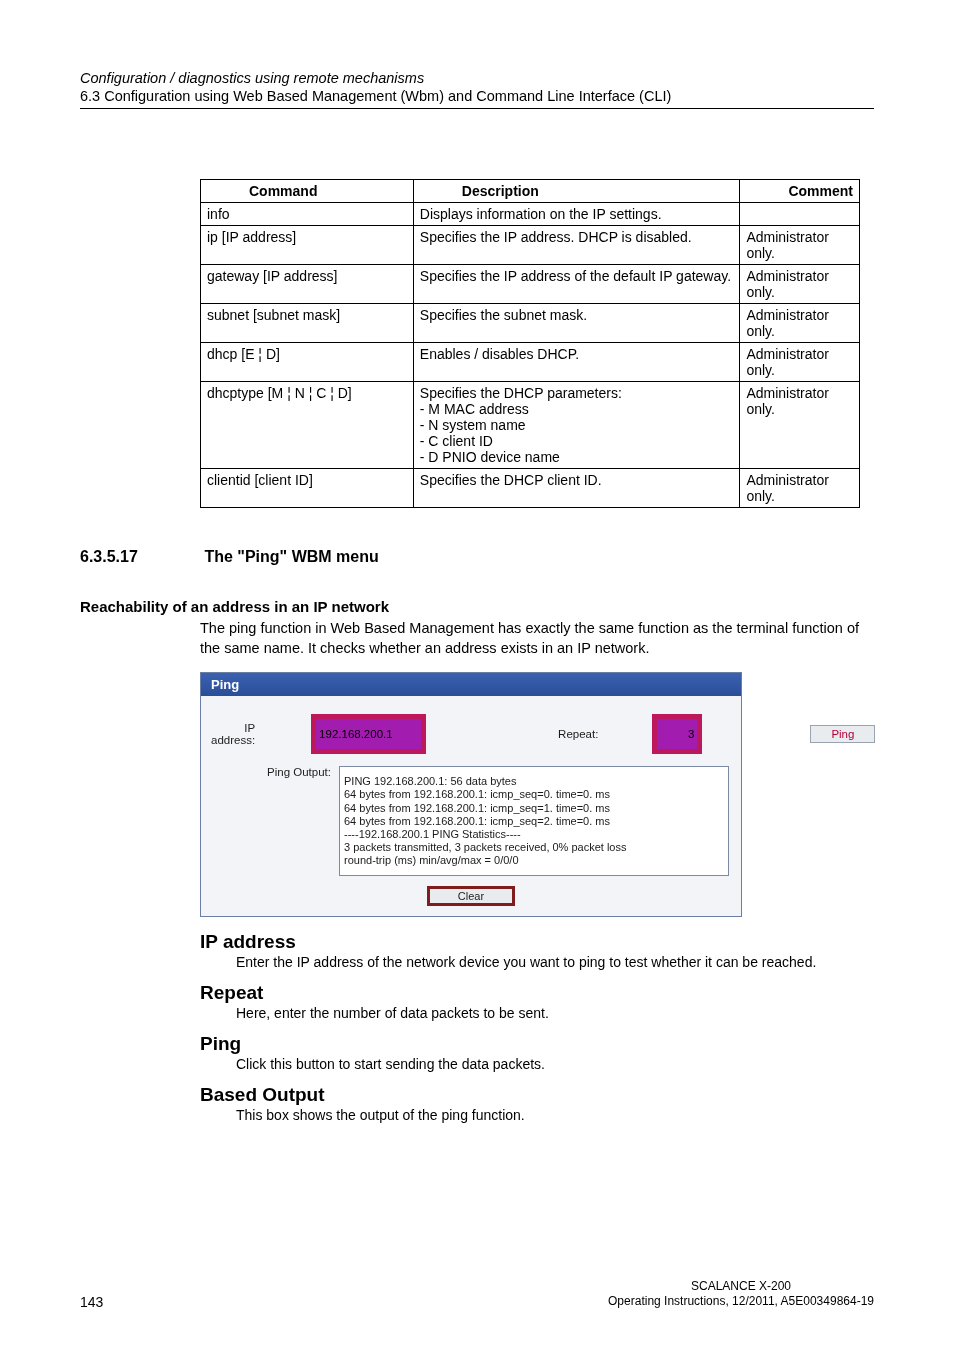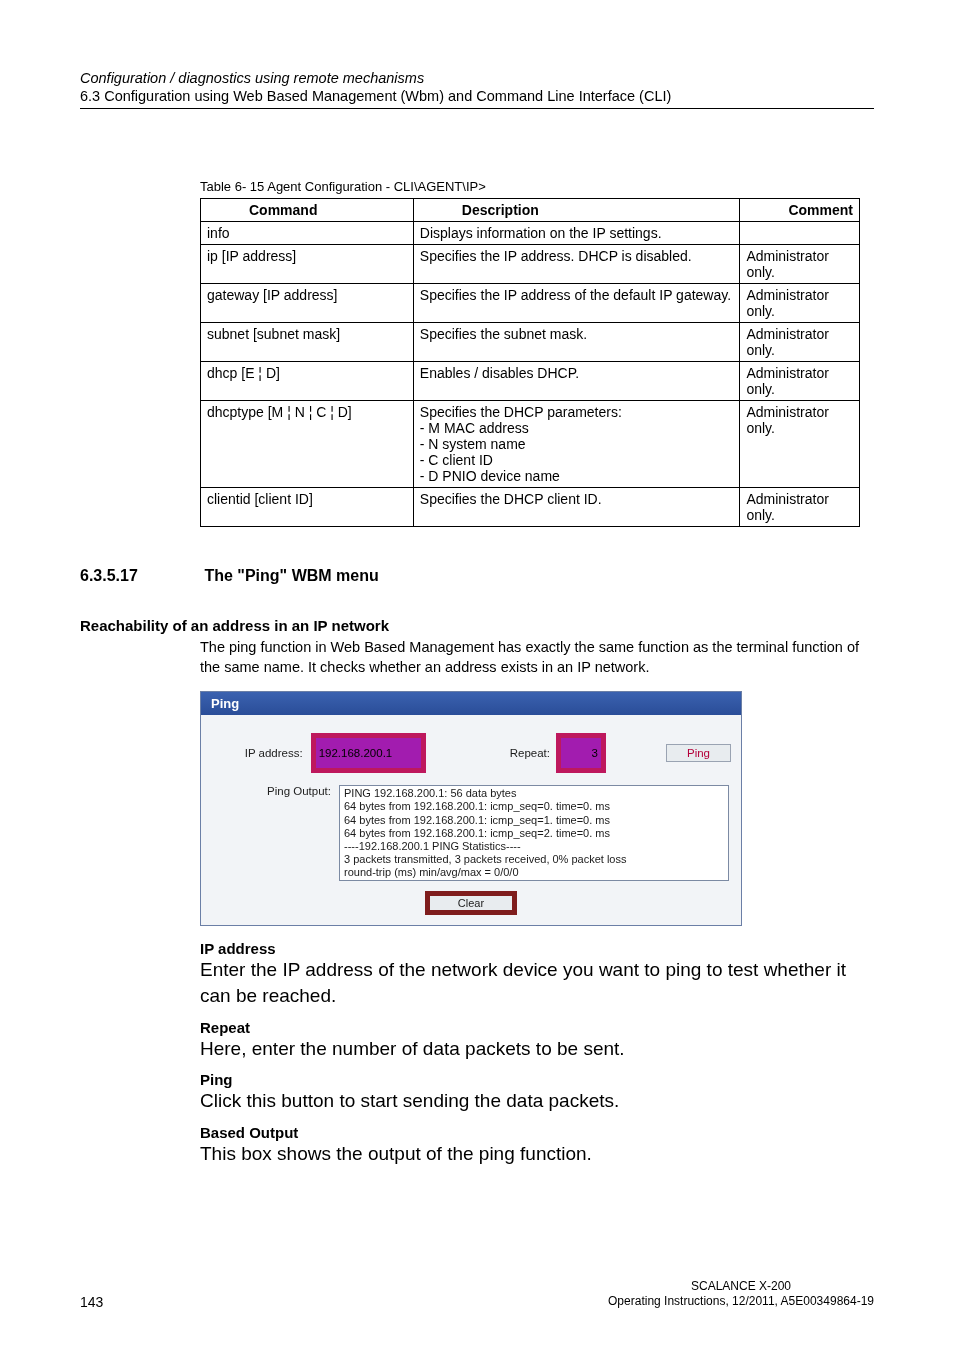--- a/index.html
+++ b/index.html
@@ -99,20 +99,21 @@
     font-size: 13px;
   }
   .wbm-body {
     background: #f2f4f7;
     padding: 18px 10px 10px 10px;
   }
   .wbm-row {
     display: flex;
     align-items: center;
     margin-bottom: 12px;
+    gap: 48px;
   }
   .wbm-label {
     width: 120px;
     text-align: right;
     padding-right: 8px;
     font-size: 11.5px;
     color: #222;
   }
   .wbm-input {
     border: 5px solid #be185d;
@@ -135,48 +136,49 @@
     height: 18px;
     box-sizing: border-box;
   }
   .wbm-output-row {
     display: flex;
     align-items: flex-start;
   }
   .wbm-output {
     border: 1px solid #7c8aa3;
     background: #fff;
-    padding: 1px 4px;
+    padding: 8px 4px;
     font-size: 11px;
     width: 380px;
     min-height: 90px;
     white-space: pre-wrap;
     font-family: Arial, sans-serif;
     line-height: 1.2;
   }
   .wbm-clear-row {
     text-align: center;
     margin-top: 10px;
   }
   .wbm-clear-btn {
-    border: 5px solid #7f1d1d;
+    border: 3px solid #7f1d1d;
     background: #e8ecef;
     color: #222;
     padding: 1px 28px;
     font-size: 11px;
   }
   .param-block { margin-top: 6px; }
   .param-title {
     font-weight: bold;
-    font-size: 15px;
+    font-size: 19px;
     margin-top: 10px;
   }
   .param-text {
-    font-size: 19px;
+    font-size: 14px;
     line-height: 1.35;
+    margin-left: 36px;
   }
   .footer {
     margin-top: auto;
     display: flex;
     justify-content: space-between;
     align-items: flex-end;
     font-size: 12px;
     padding-top: 40px;
   }
   .footer .left {
@@ -191,21 +193,20 @@
 <body>
 
 <div class="page">
   <div class="header-block">
     <div class="header-italic">Configuration / diagnostics using remote mechanisms</div>
     <div class="header-line">6.3 Configuration using Web Based Management (Wbm) and Command Line Interface (CLI)</div>
     <hr class="rule">
   </div>
 
   <div class="content-indent">
-    <div class="table-caption">Table 6- 15    Agent Configuration - CLI\AGENT\IP&gt;</div>
     <table class="cli">
       <thead>
         <tr>
           <th style="width:180px">Command</th>
           <th style="width:320px">Description</th>
           <th>Comment</th>
         </tr>
       </thead>
       <tbody id="cli-tbody">
           <tr>

